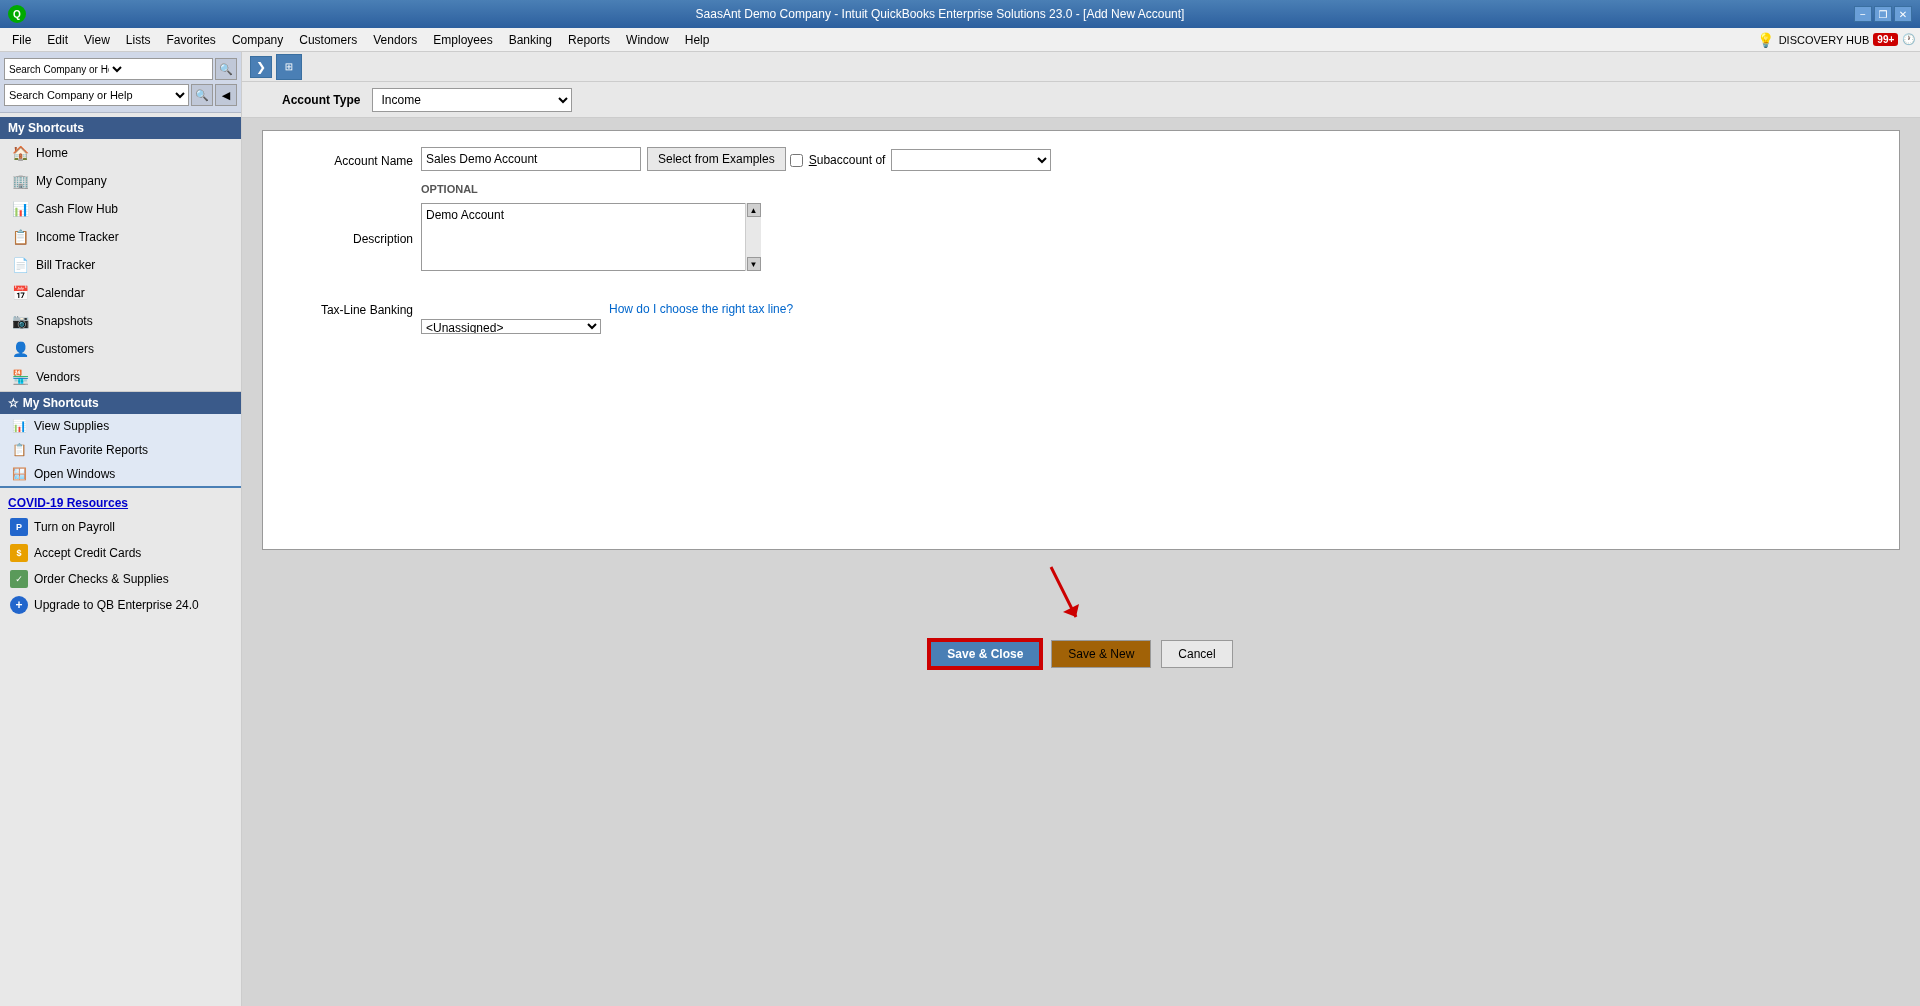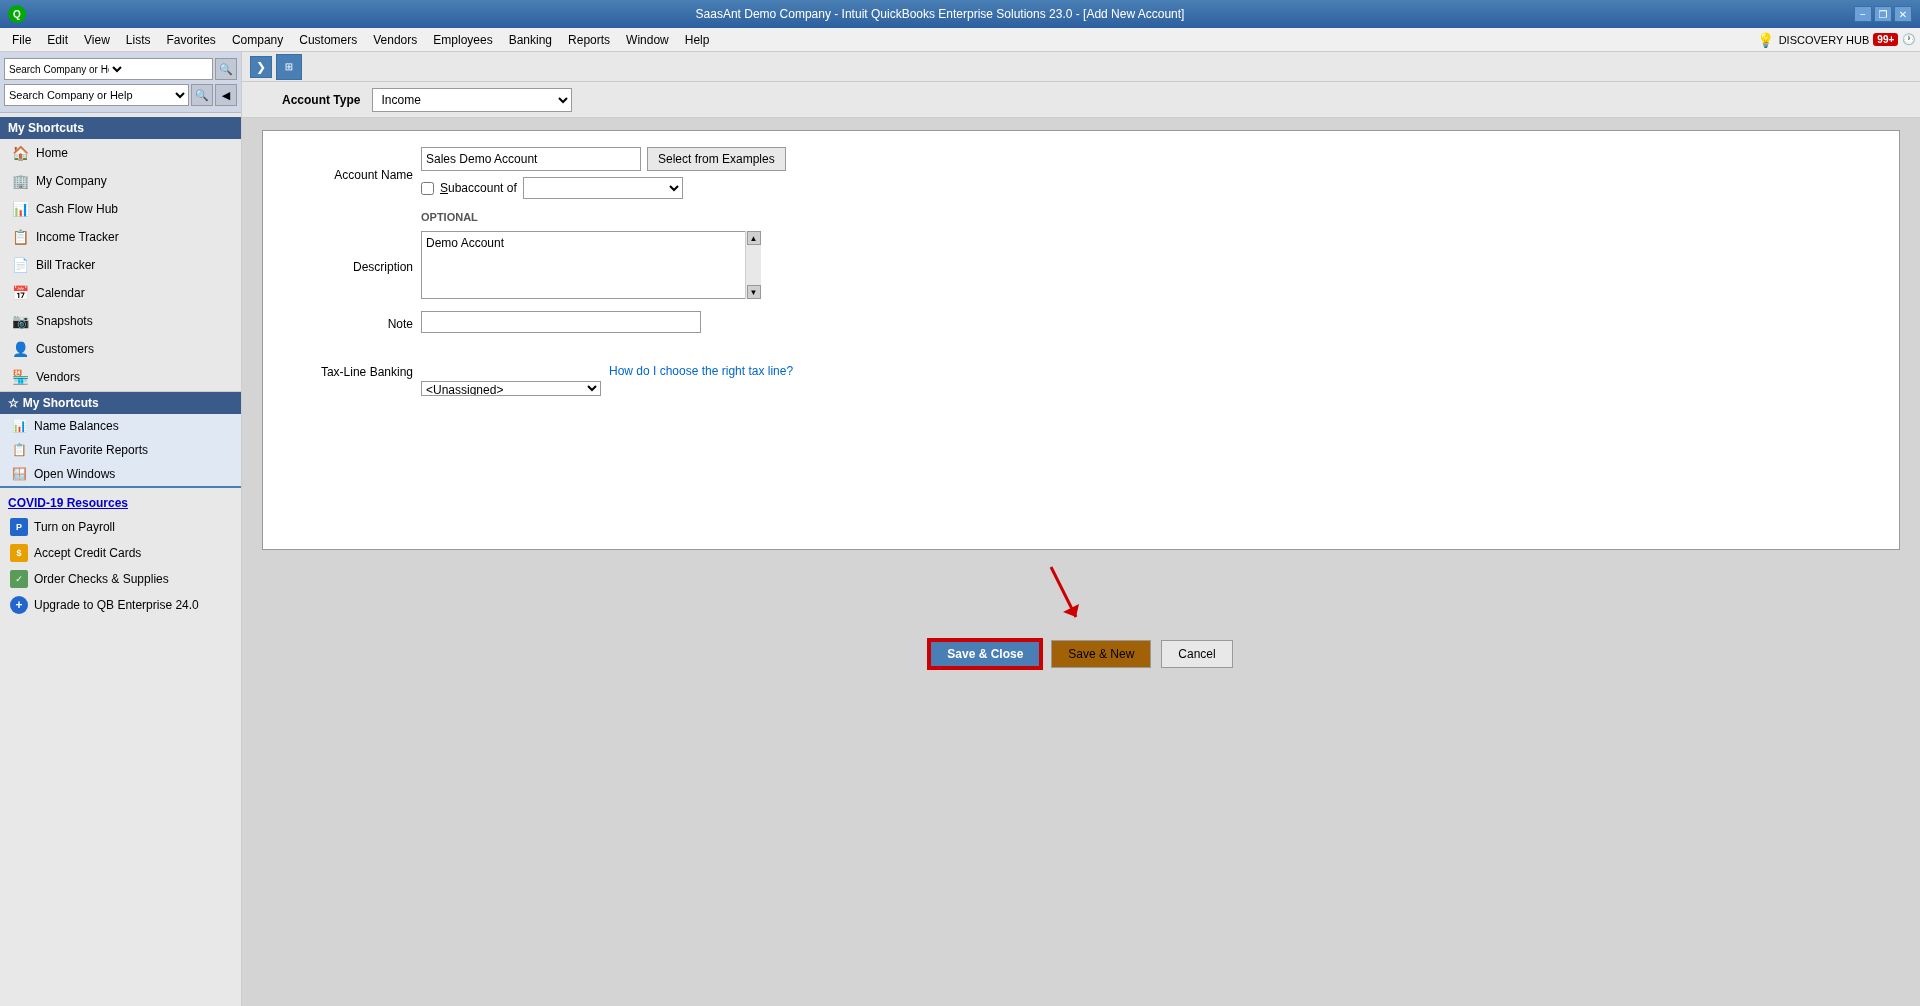--- a/index.html
+++ b/index.html
@@ -298,21 +298,21 @@
       margin-bottom: 12px;
       gap: 8px;
     }
     .form-label {
       width: 130px;
       text-align: right;
       font-size: 12px;
       padding-top: 3px;
       flex-shrink: 0;
     }
-    .form-field { display: flex; flex-direction: column; gap: 4px; }
+    .form-field { display: flex; flex-direction: row; gap: 4px; }
     .account-name-row { display: flex; align-items: center; gap: 6px; }
     .account-name-input {
       width: 220px;
       height: 24px;
       border: 1px solid #999;
       font-size: 12px;
       padding: 0 4px;
     }
     .select-examples-btn {
       height: 24px;
@@ -538,21 +538,21 @@
         <span>Vendors</span>
       </div>
 
       <div class="shortcuts-section">
         <div class="shortcuts-header">
           <span>☆</span>
           <span>My Shortcuts</span>
         </div>
         <div class="shortcut-item">
           <span class="item-icon">📊</span>
-          <span>Name Balances</span>
+          <span>View Supplies</span>
         </div>
         <div class="shortcut-item">
           <span class="item-icon">📋</span>
           <span>Run Favorite Reports</span>
         </div>
         <div class="shortcut-item">
           <span class="item-icon">🪟</span>
           <span>Open Windows</span>
         </div>
       </div>
@@ -634,24 +634,20 @@
         <div class="description-wrapper">
           <textarea class="description-textarea" style="">Demo Account</textarea>
           <div class="scrollbar-track">
             <div class="scroll-up-btn">▲</div>
             <div style="flex:1;"></div>
             <div class="scroll-down-btn">▼</div>
           </div>
         </div>
       </div>
 
-      <div class="form-row">
-        <div class="form-label">Note</div>
-        <input type="text" class="note-input" value="" style="">
-      </div>
 
       <div class="form-row">
         <div class="form-label">Tax-Line Banking</div>
         <div class="tax-row">
           <select class="tax-select">
             <option>&lt;Unassigned&gt;</option>
           </select>
           <a class="tax-link">How do I choose the right tax line?</a>
         </div>
       </div>

